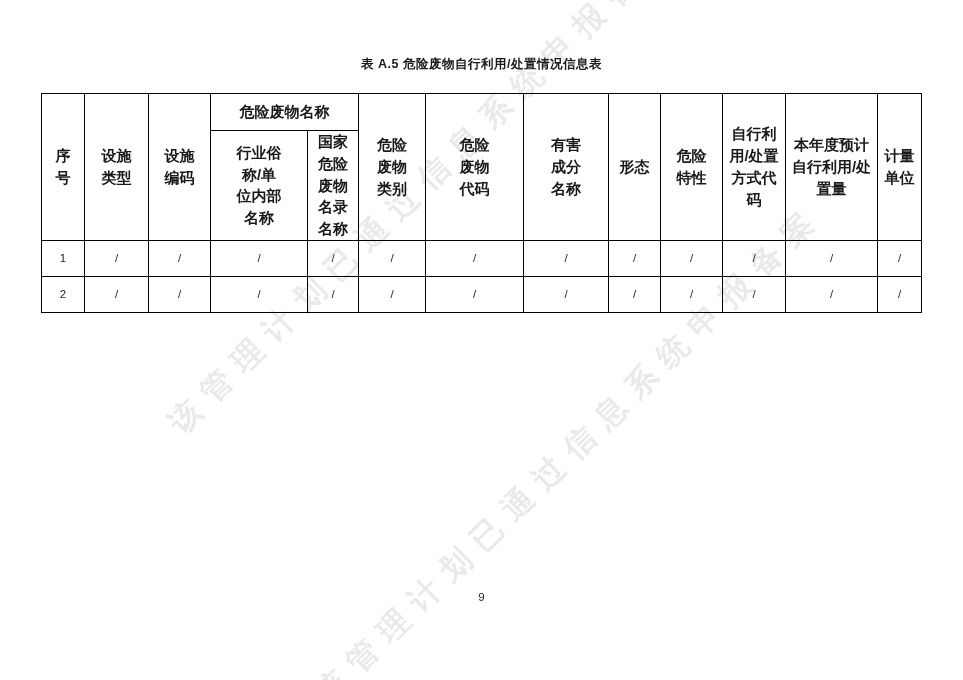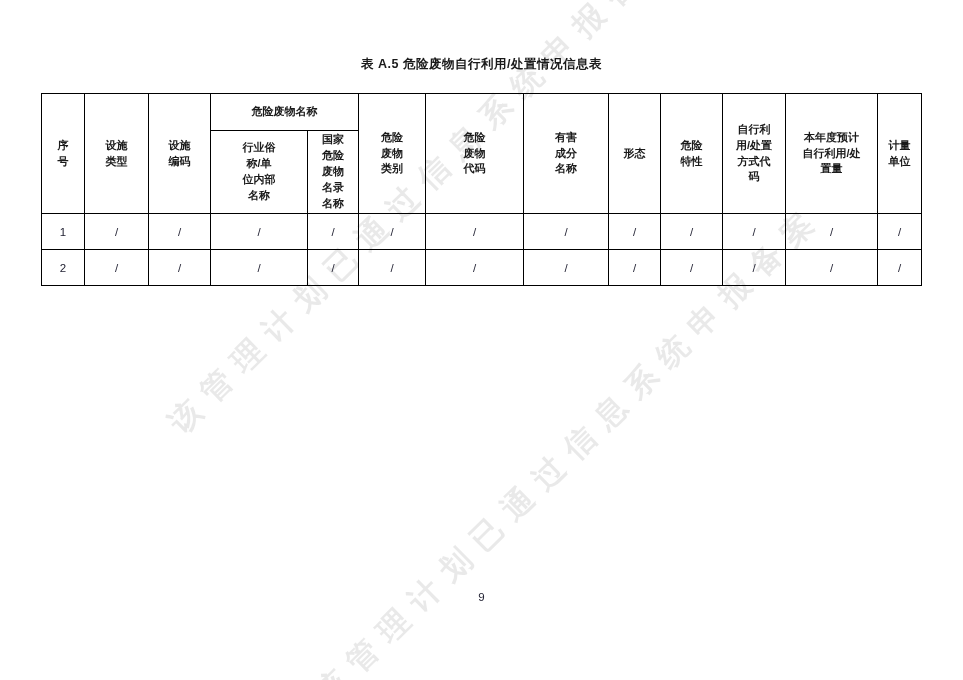--- a/index.html
+++ b/index.html
@@ -56,21 +56,21 @@
     border: 1px solid #000;
     text-align: center;
     vertical-align: middle;
     padding: 0;
     background: transparent;
   }
   tr.h1 { height: 37px; }
   tr.h2 { height: 83px; }
   tr.data-row { height: 36px; }
   td.hcell {
-    font-size: 11px;
+    font-size: 15px;
     font-weight: bold;
     line-height: 1.45;
     white-space: pre-line;
   }
   tr.data-row td {
     font-size: 11.5px;
     color: #222233;
   }
   .page-number {
     position: absolute;

